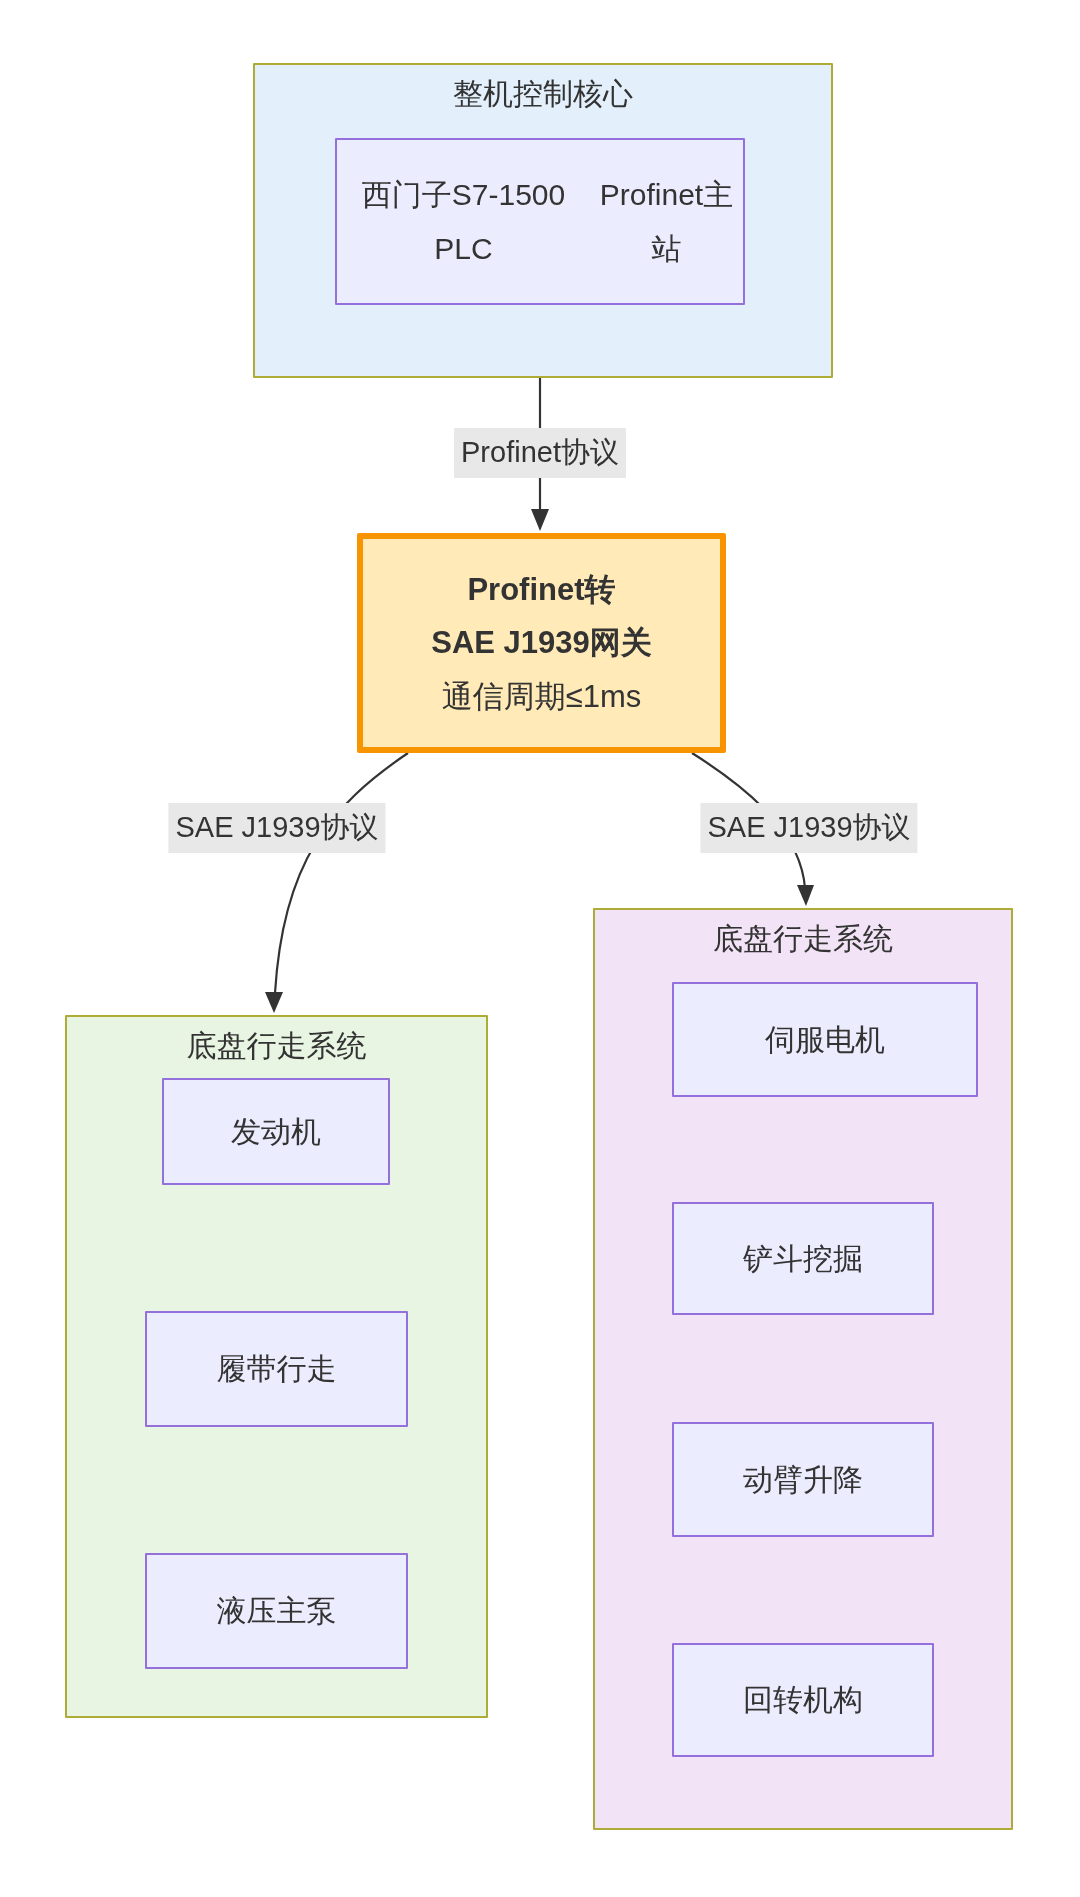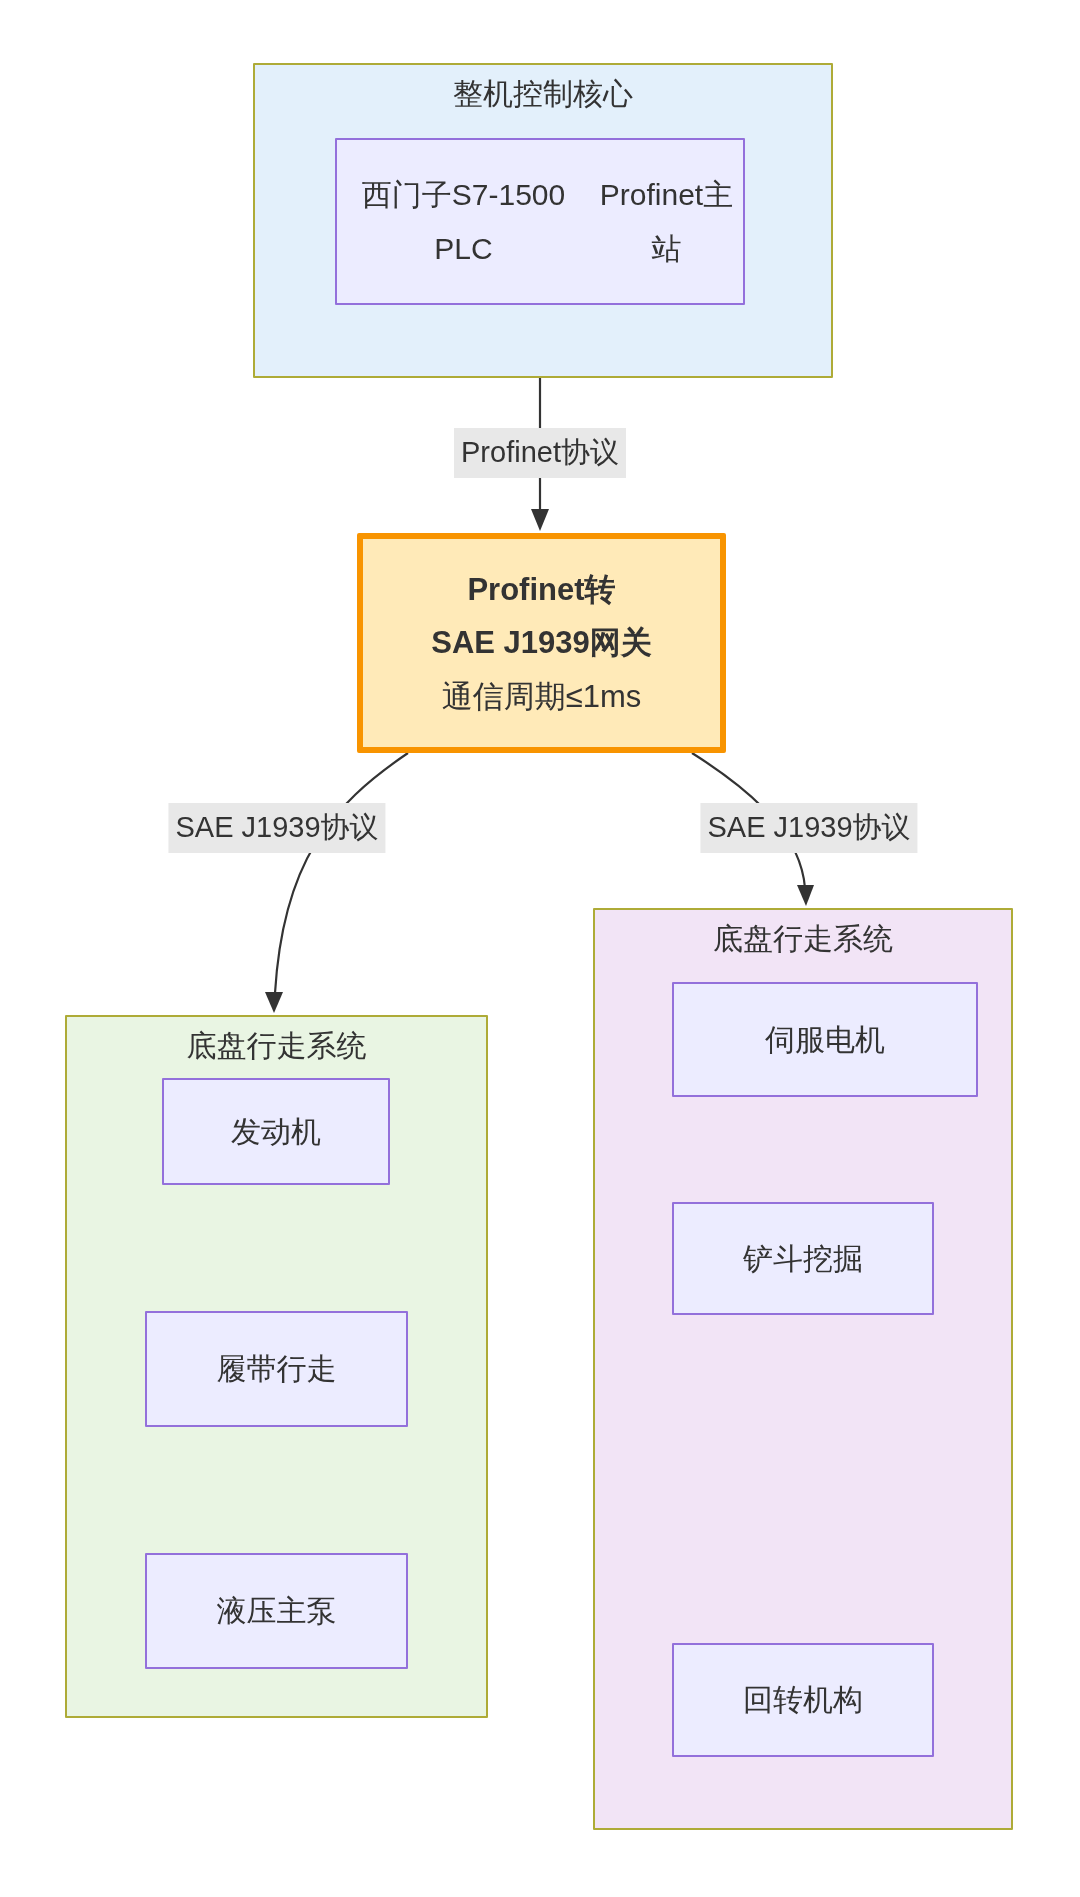--- a/index.html
+++ b/index.html
@@ -114,20 +114,23 @@
 
   <div class="cluster" id="cluster-work">
     <div class="cluster-title">底盘行走系统</div>
   </div>
   <div class="node" id="node-servo">
     <div>伺服电机</div>
   </div>
   <div class="node" id="node-bucket">
     <div>铲斗挖掘</div>
   </div>
+  <div class="node" id="node-boom">
+    <div>动臂升降</div>
+  </div>
   <div class="node" id="node-swing">
     <div>回转机构</div>
   </div>
 
   <svg class="edge-svg" viewBox="0 0 1080 1897" xmlns="http://www.w3.org/2000/svg">
     <path class="edge" d="M 540 378 L 540 520"></path>
     <polygon class="arrowhead" points="540,531 531,509 549,509"></polygon>
 
     <path class="edge" d="M 408 753 C 330 806, 283 862, 275 993"></path>
     <polygon class="arrowhead" points="274,1013 265,992 283,992"></polygon>

